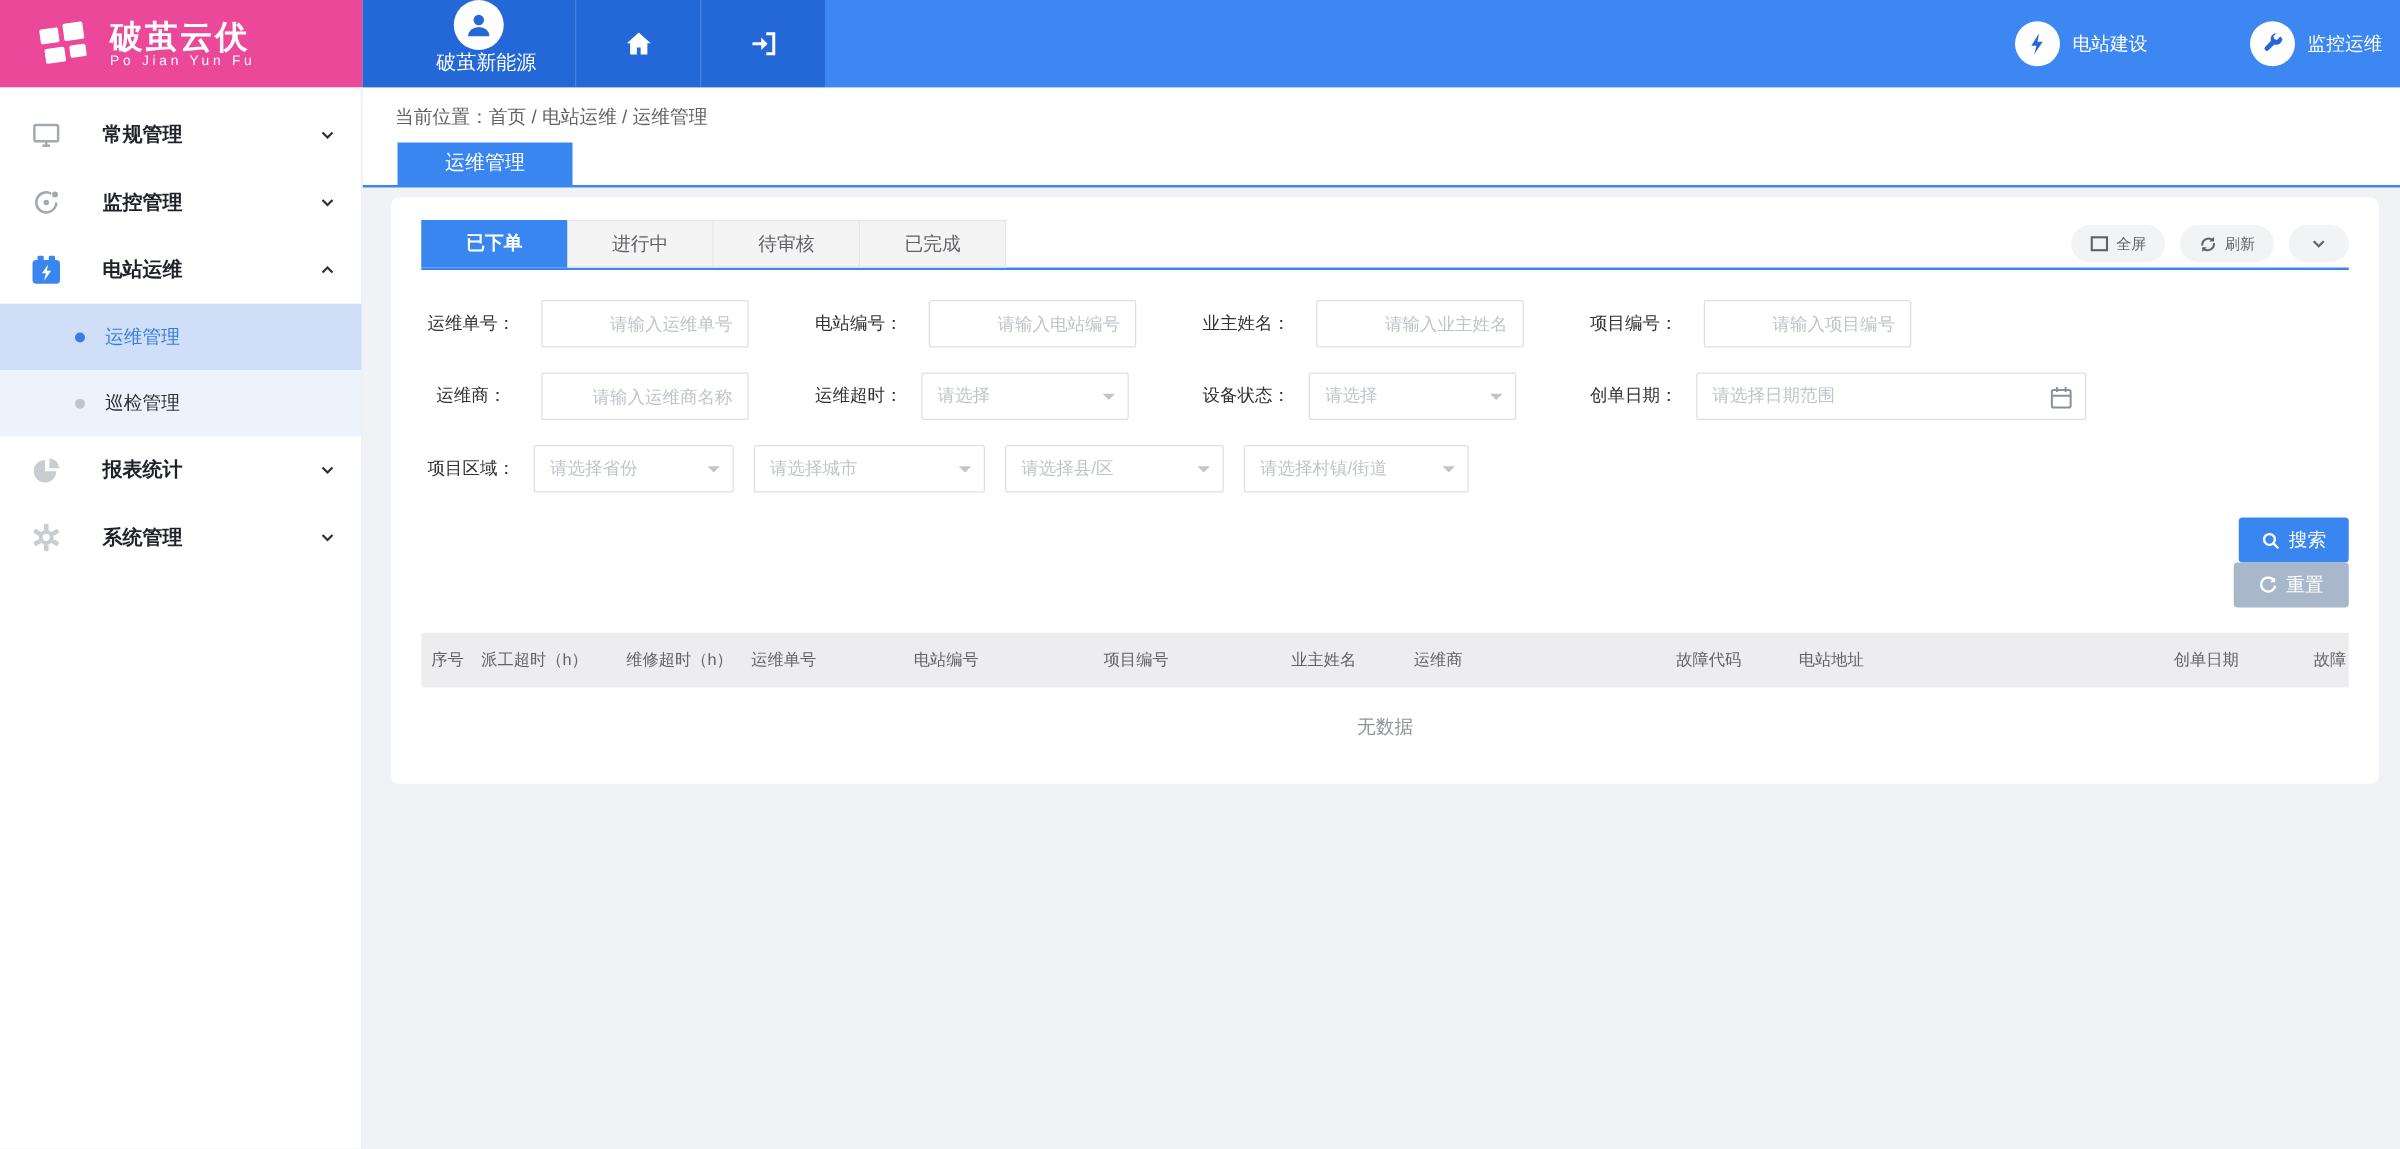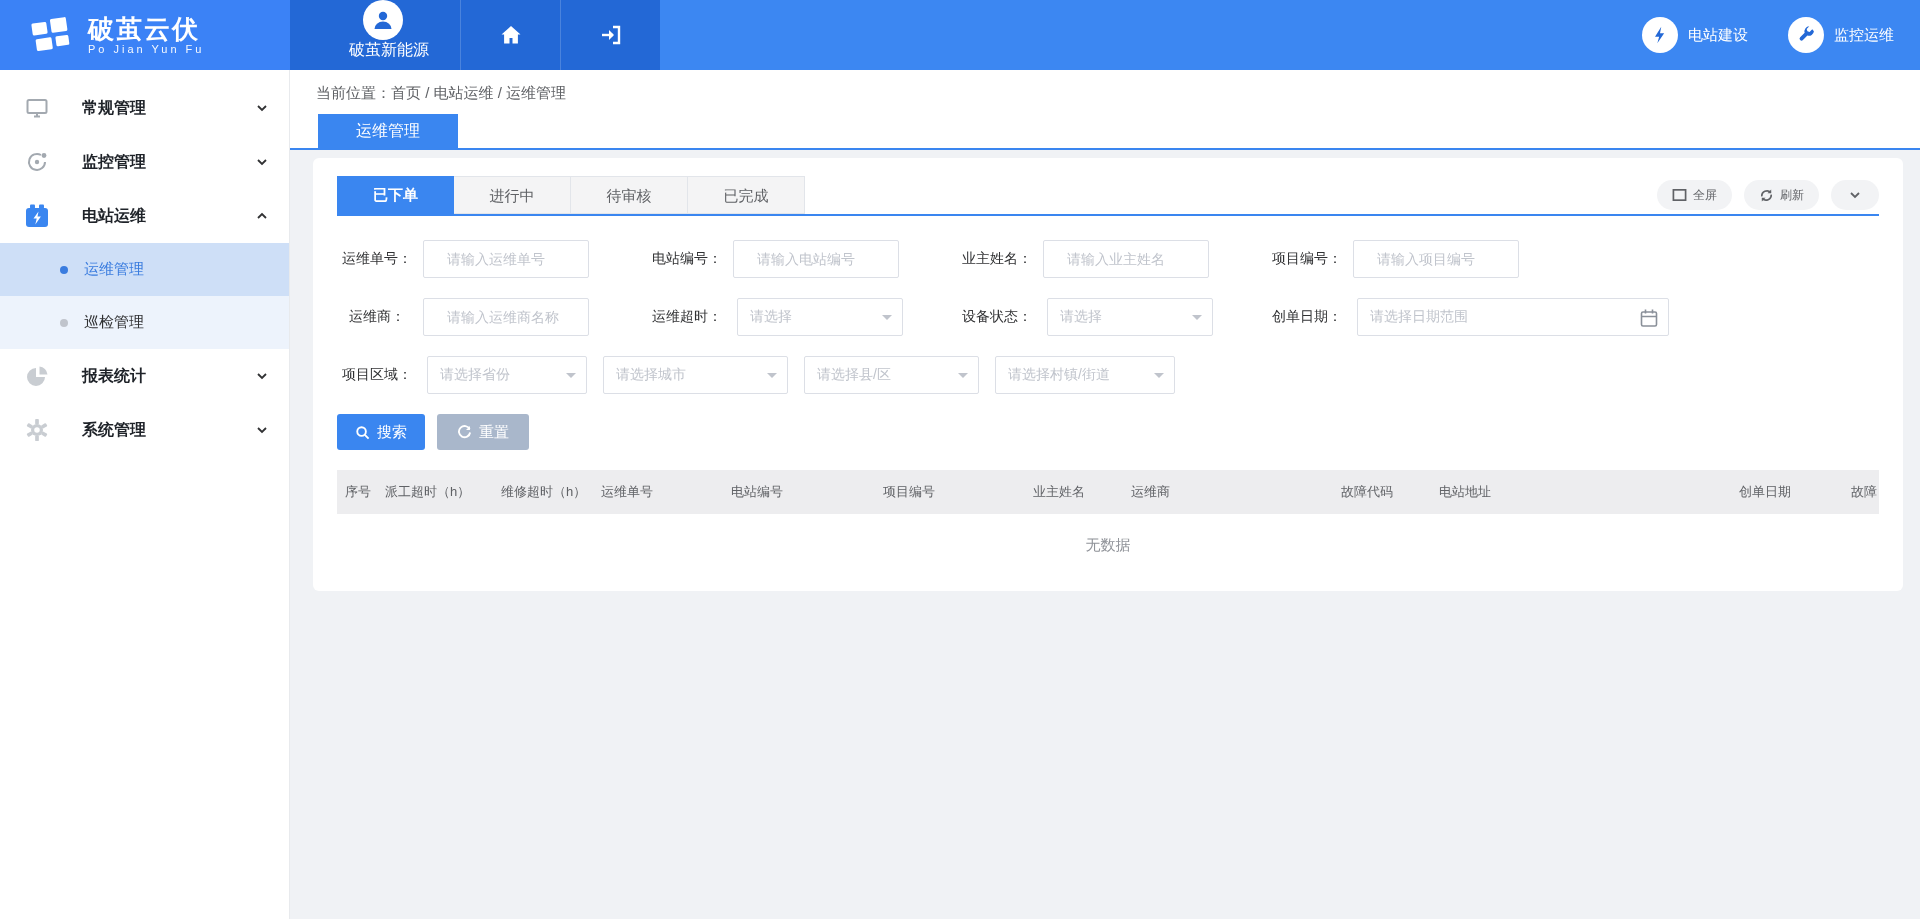--- a/index.html
+++ b/index.html
@@ -2,32 +2,32 @@
 <html><head>
 <meta charset="utf-8">
 <style>
   * { margin:0; padding:0; box-sizing:border-box; }
   html,body { width:1920px; height:919px; overflow:hidden;
     font-family:"Liberation Sans","DejaVu Sans",sans-serif; }
   body { background:#F0F2F5; }
 
   
   .topbar { height:70px; display:flex; align-items:stretch; }
-  .logo-sec { width:290px; background:#3b82f6; display:flex; align-items:center; padding-left:26px; }
+  .logo-sec { width:290px; background:#ec4899; display:flex; align-items:center; padding-left:26px; }
   .logo-mark { width:52px; height:48px; flex:none; }
   .logo-text { margin-left:10px; color:#fff; }
   .logo-text .cn { font-size:26px; font-weight:bold; letter-spacing:2px; line-height:28px; }
   .logo-text .en { font-size:11px; letter-spacing:3px; opacity:.95; }
   .user-sec { background:#2368D6; display:flex; align-items:stretch; }
   .user-cell { display:flex; align-items:center; justify-content:center; border-left:1px solid rgba(255,255,255,.18);flex-direction:column; }
   .user-cell.first { width:170px; border-left:none; justify-content:flex-start; padding-left:16px; }
   .user-cell.sq { width:100px; cursor:pointer; }
   .avatar { width:40px; height:40px; border-radius:50%; background:#fff; display:flex; align-items:center; justify-content:center; flex:none; }
   .user-name { color:#fff; font-size:16px; margin-left:12px; white-space:nowrap; }
-  .top-right { flex:1; background:#3C87F2; display:flex; align-items:center; justify-content:flex-end; padding-right:26px; }
+  .top-right { flex:1; background:#3C87F2; display:flex; align-items:center; justify-content:flex-end; padding-right:14px;gap:42px; }
   .quick { display:flex; align-items:center; margin-left:40px; cursor:pointer; }
   .q-circle { width:36px; height:36px; border-radius:50%; background:#fff; display:flex; align-items:center; justify-content:center; flex:none; }
   .quick span { color:#fff; font-size:15px; margin-left:10px; white-space:nowrap; }
 
   
   .page { display:flex; height:849px; }
   .sidebar { width:290px; background:#fff; border-right:1px solid #E8EAED; padding-top:11px; flex:none; }
   .menu-item { height:54px; display:flex; align-items:center; padding:0 20px 0 24px; cursor:pointer;gap:20px; }
   .menu-ico { width:26px; height:26px; flex:none; display:flex; align-items:center; justify-content:center; }
   .menu-label { margin-left:12px; font-size:16px; font-weight:bold; color:#1F2329; flex:1; }
@@ -55,37 +55,37 @@
     padding:0 15px; font-size:12px; color:#606266; margin-left:12px; cursor:pointer; }
   .pill svg { margin-right:6px; }
   .pill.caret { padding:0 17px; }
 
   
   .filters { margin-top:24px; }
   .f-row { display:flex; align-items:center; margin-bottom:20px; }
   .f-group { width:310px; display:flex; align-items:center; flex:none; }
   .f-group.wide { width:auto; }
   .f-label { width:80px; text-align:center; font-size:14px; color:#303133; flex:none; white-space:nowrap; }
-  .t-input { margin-left:6px; width:166px; height:38px; border:1px solid #DCDFE6; border-radius:2px;
-    font-size:14px; color:#606266; padding:0 23px; outline:none;
-    font-family:"Liberation Sans","DejaVu Sans",sans-serif; }
+  .t-input { margin-left:16px; width:166px; height:38px; border:1px solid #DCDFE6; border-radius:2px;
+    font-size:14px; color:#606266; padding:0 12px; outline:none;
+    font-family:"Liberation Sans","DejaVu Sans",sans-serif;text-align:right; }
   .t-input::placeholder { color:#C0C4CC; }
   .sel { position:relative; margin-left:10px; height:38px; border:1px solid #DCDFE6; border-radius:2px;
     background:#fff; display:flex; align-items:center; padding:0 26px 0 12px; cursor:pointer; }
   .sel .ph { font-size:14px; color:#C0C4CC; white-space:nowrap; overflow:hidden; }
   .sel::after { content:""; position:absolute; right:10px; top:16px; border:5px solid transparent; border-top-color:#C0C4CC; }
   .sel.w166 { width:166px; } .sel.w160 { width:160px; } .sel.w185 { width:185px; }
   .sel.w175 { width:175px; } .sel.w180 { width:180px; }
   .sel.gap16 { margin-left:16px; }
   .date-box { position:relative; margin-left:10px; width:312px; height:38px; border:1px solid #DCDFE6;
     border-radius:2px; display:flex; align-items:center; padding:0 34px 0 12px; cursor:pointer; }
   .date-box .ph { font-size:14px; color:#C0C4CC; }
   .date-box svg { position:absolute; right:10px; top:9px; }
 
-  .btn-row { display:flex; align-items:flex-end; margin-top:19px; }
+  .btn-row { display:flex; align-items:flex-end; margin-top:19px;flex-direction:column; }
   .btn { height:36px; border:none; border-radius:3px; color:#fff; font-size:15px; display:flex;
     align-items:center; padding:0 18px; cursor:pointer;
     font-family:"Liberation Sans","DejaVu Sans",sans-serif; }
   .btn svg { margin-right:7px; }
   .btn.search { background:#3A86F0; }
   .btn.reset { background:#A9B7CB; margin-left:12px; padding:0 20px; }
 
   
   .table-wrap { margin-top:20px; overflow:hidden; }
   .thead { display:flex; height:44px; align-items:center; background:#EDEDEF; width:1640px; }

